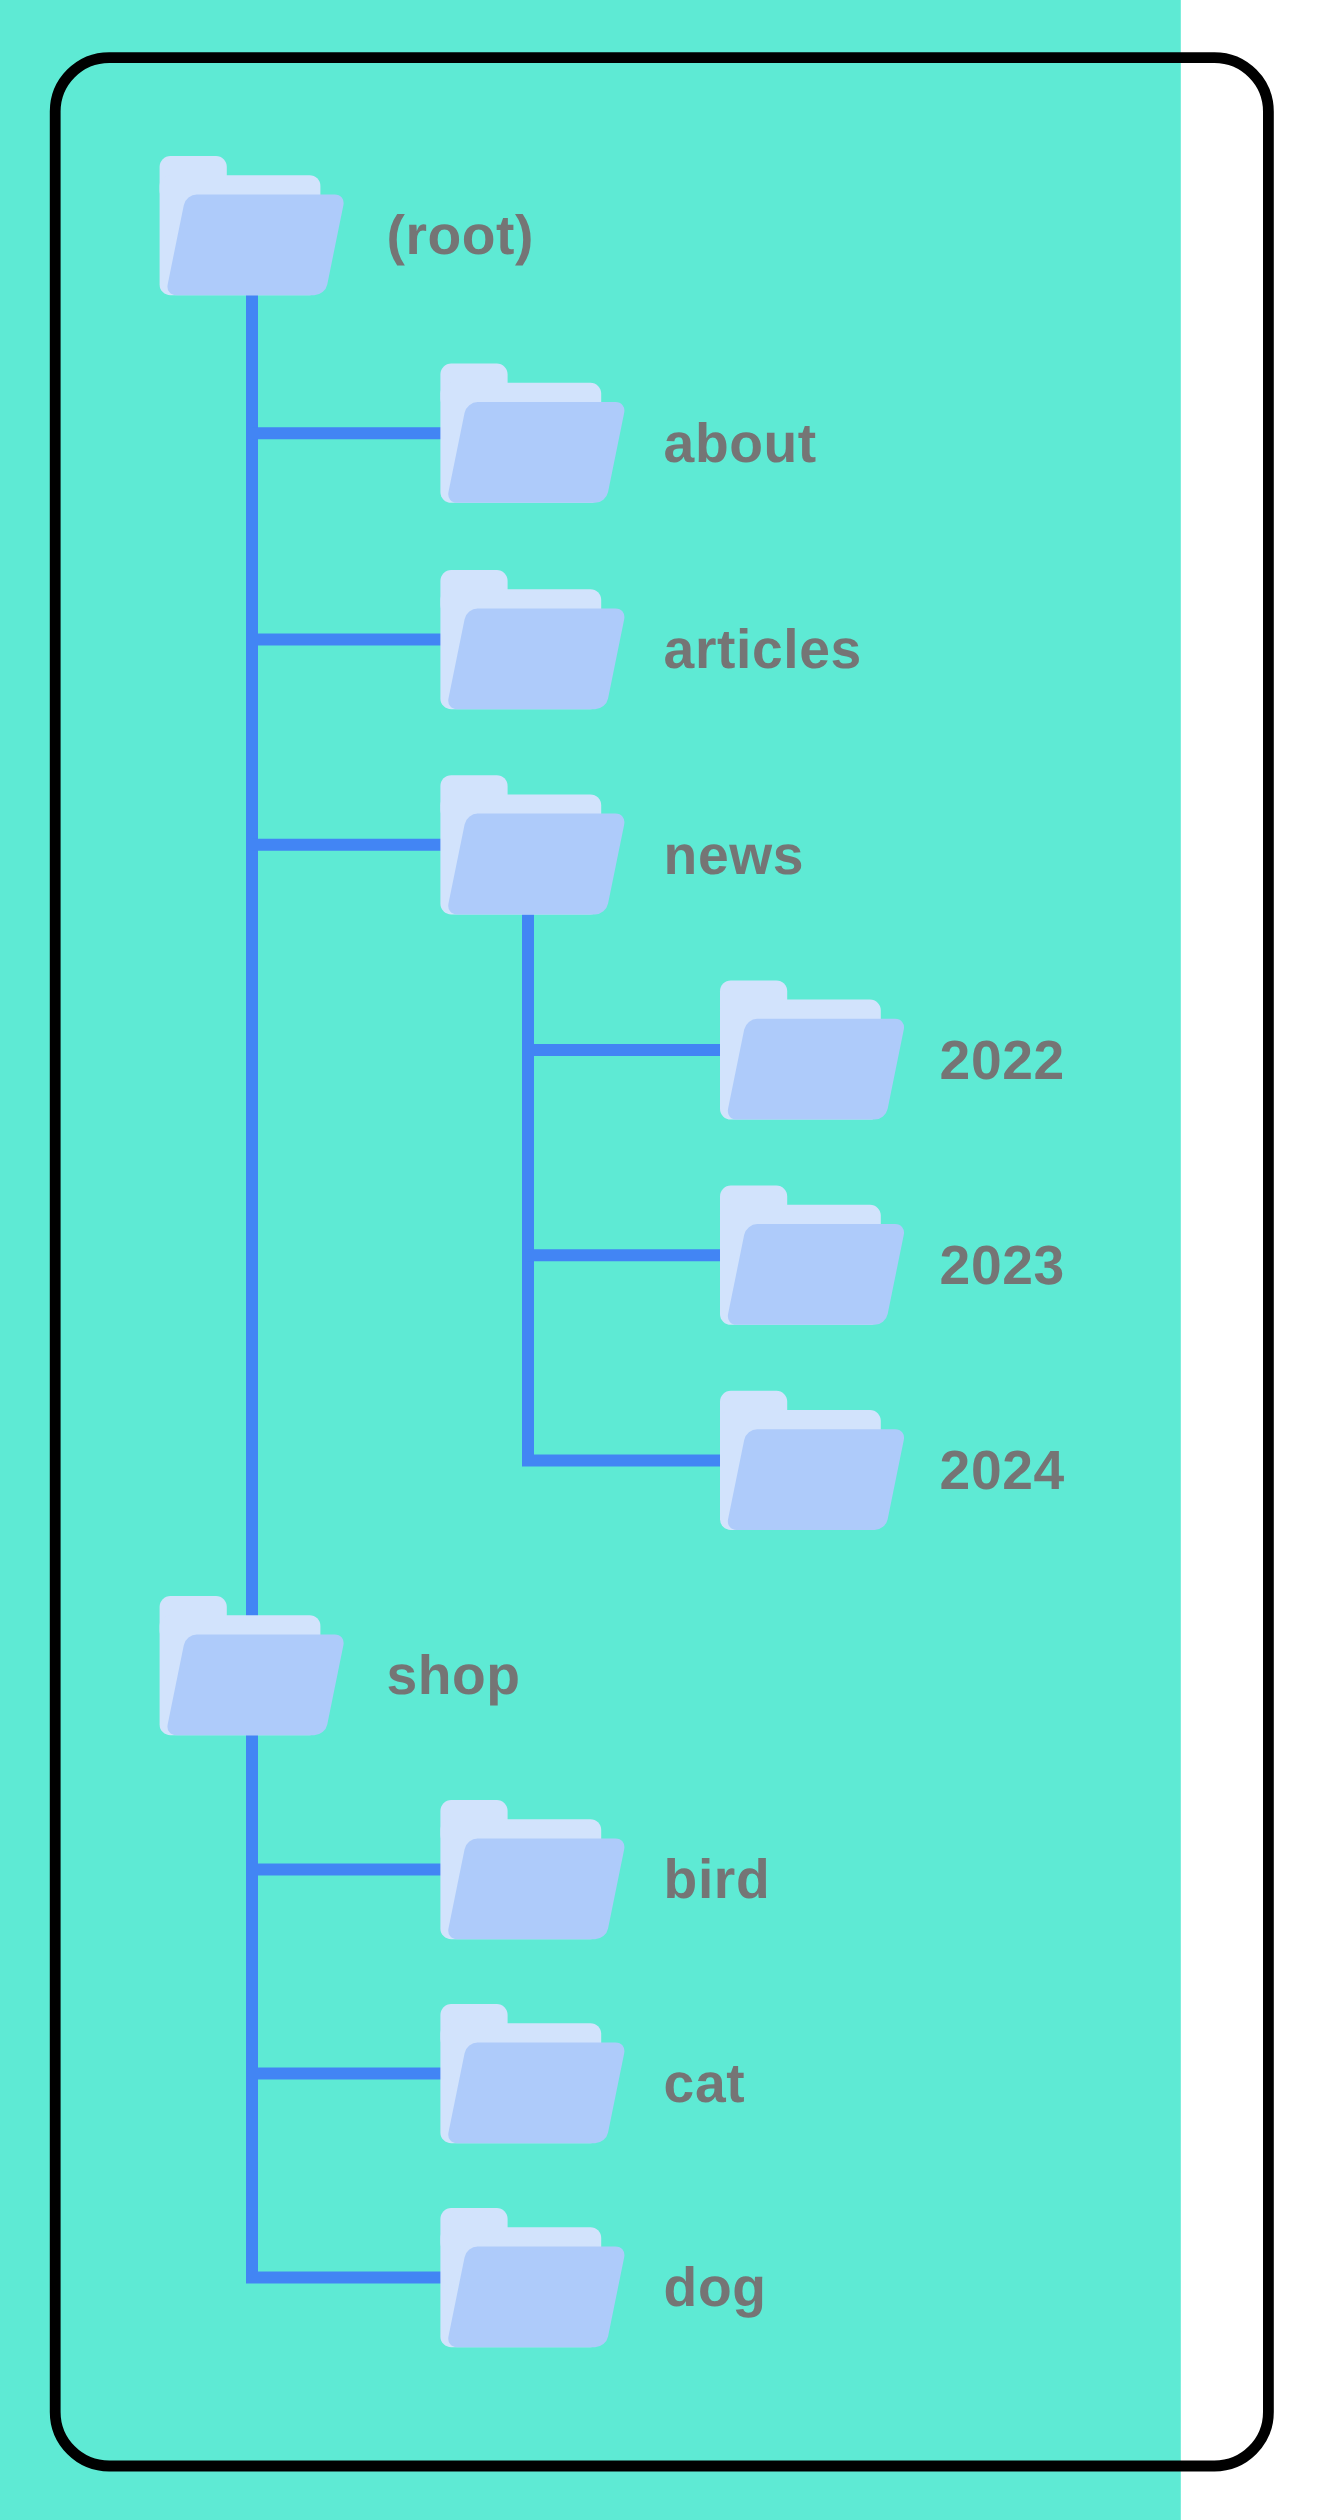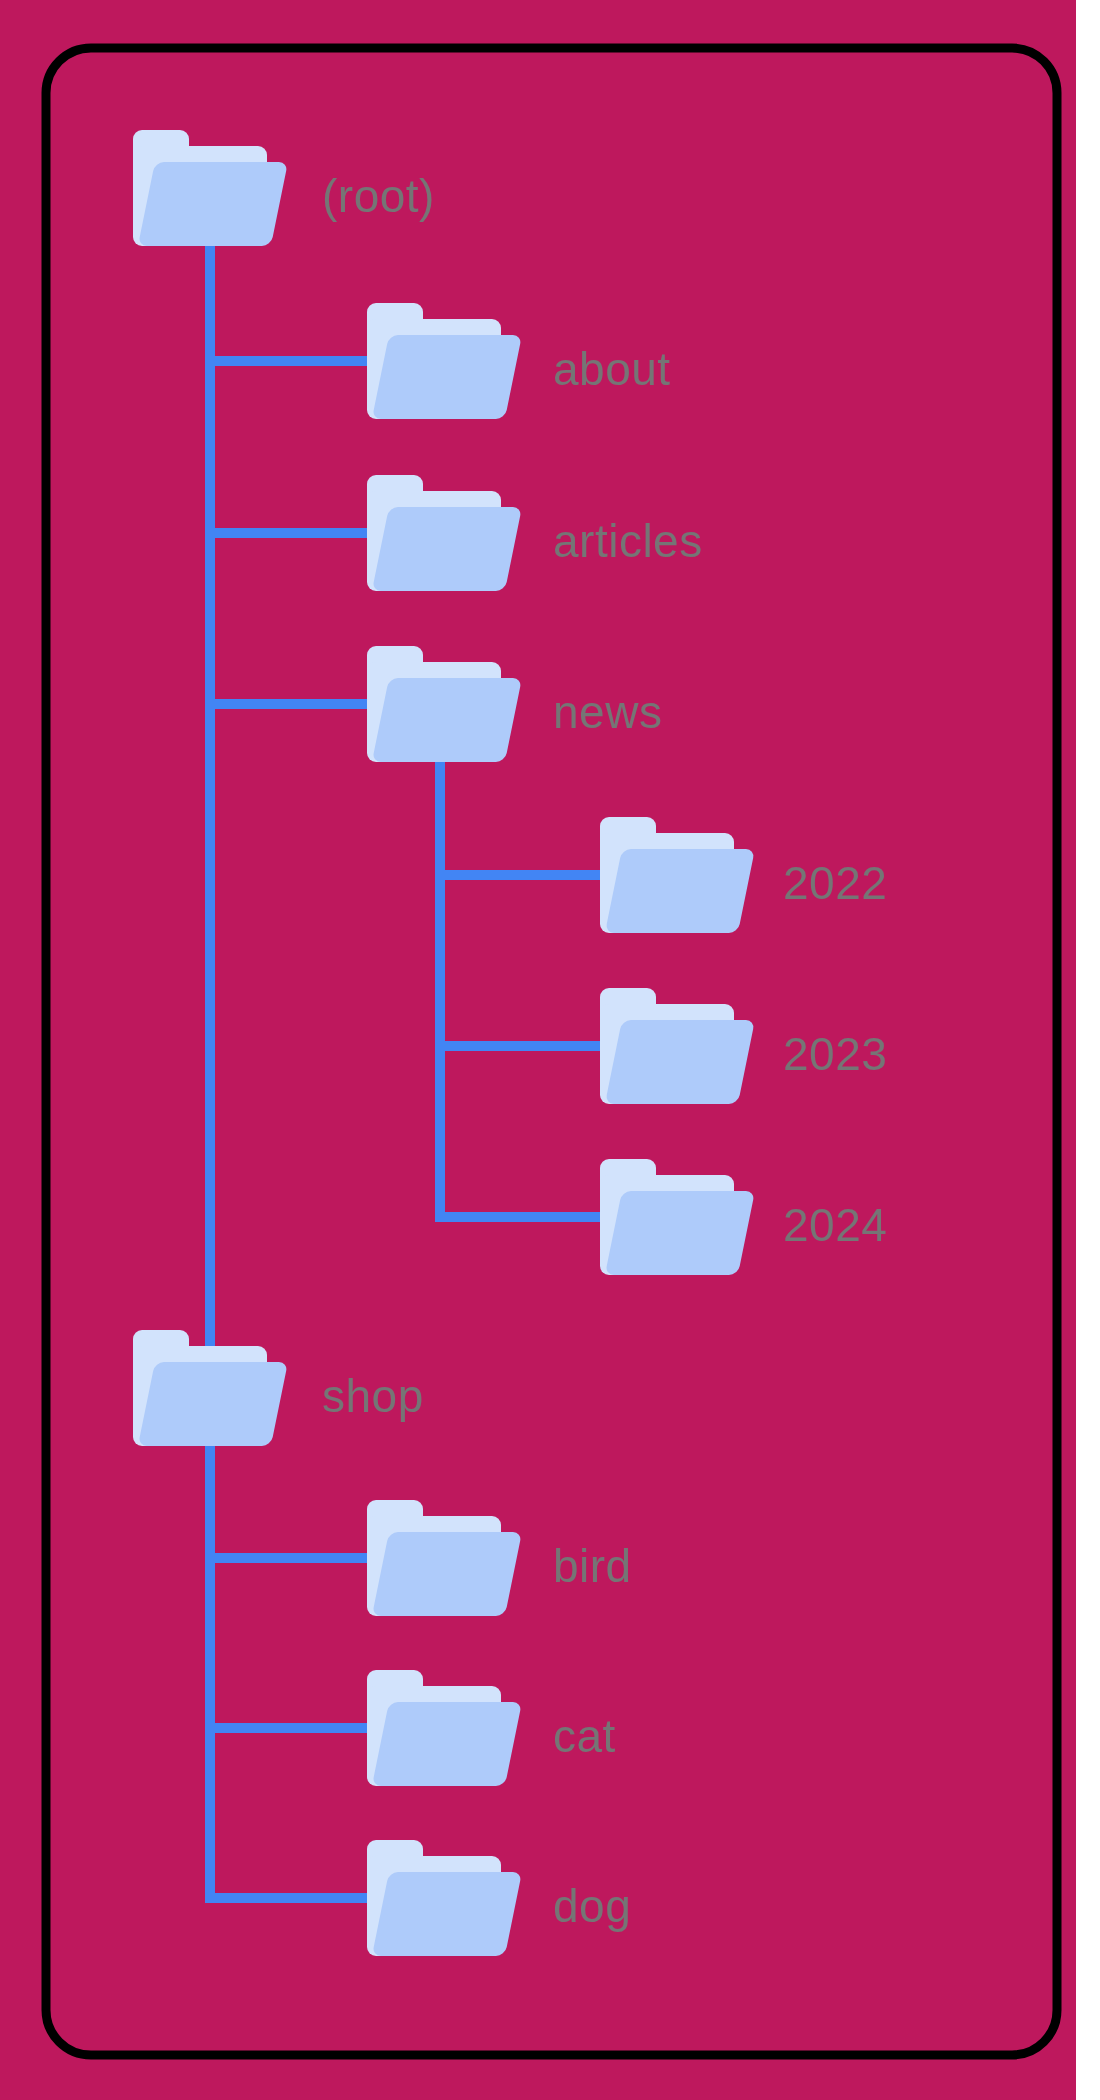--- a/index.html
+++ b/index.html
@@ -5,23 +5,24 @@
   html, body {
     margin: 0;
     padding: 0;
     background: #ffffff;
     width: 1100px;
     height: 2100px;
     font-family: "Liberation Sans", sans-serif;
   }
   .canvas {
     position: relative;
-    width: 1076px;
+    width: 984px;
     height: 2100px;
-    background: #be185d;
+    background: #5eead4;
+    font-weight: bold;
   }
   svg { display: block; }
   .frame {
     fill: none;
     stroke: #000000;
     stroke-width: 9;
   }
   .tree-line {
     fill: none;
     stroke: #4285f4;

